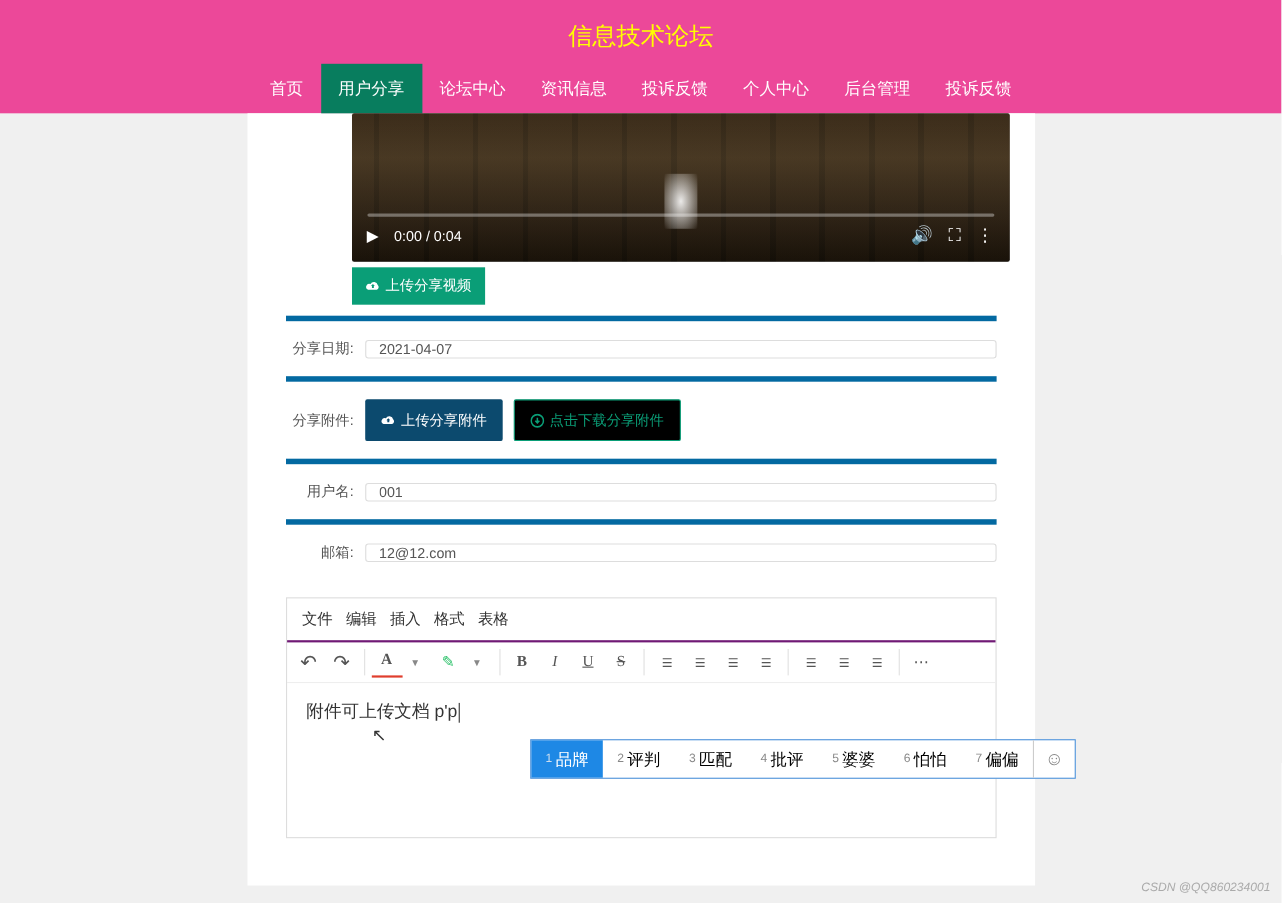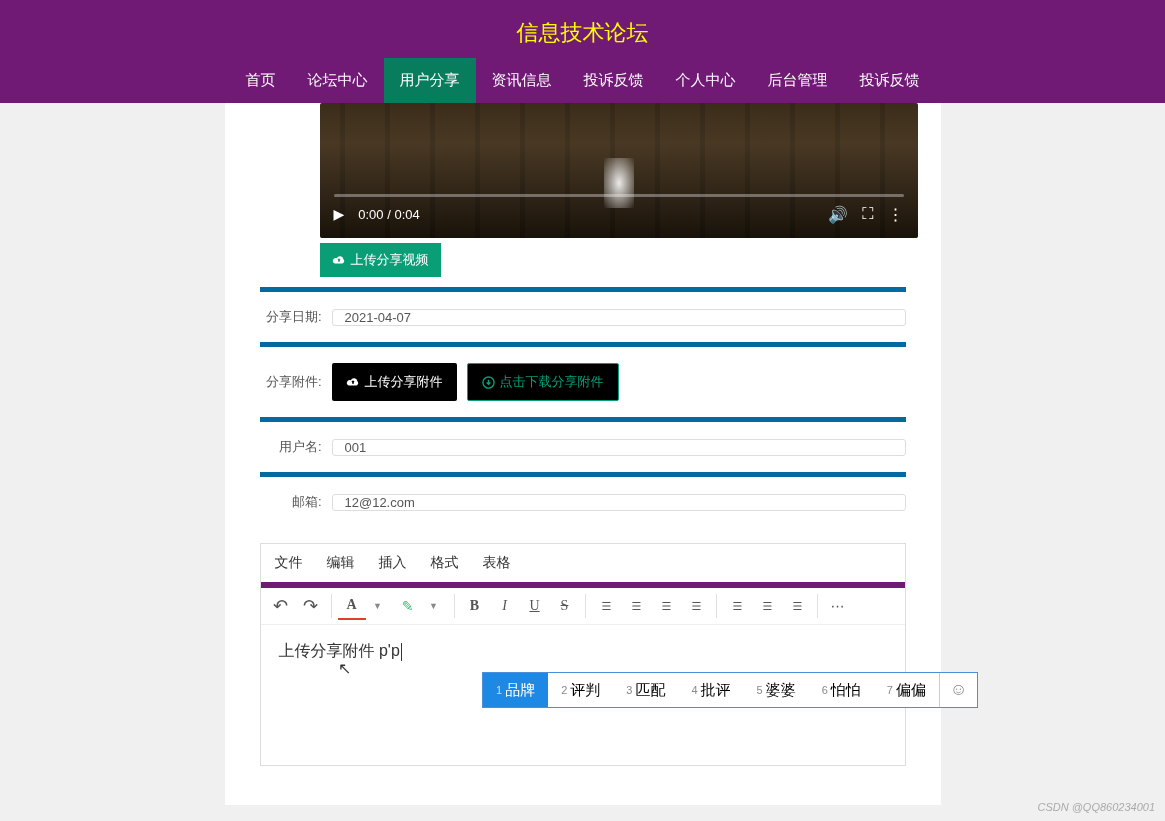--- a/index.html
+++ b/index.html
@@ -1,18 +1,18 @@
 <!DOCTYPE html>
 <html><head>
   <meta charset="utf-8">
   <style>
     * { margin: 0; padding: 0; box-sizing: border-box; }
     body { font-family: Arial, "Microsoft YaHei", sans-serif; background: #f0f0f0; width: 1165px; height: 821px; overflow: hidden; position: relative; }
     
-    .header { background: #701a75; width: 100%; }
+    .header { background: #ec4899; width: 100%; }
     .title-bar { text-align: center; padding: 18px 0 10px; }
     .site-title { color: #ffff00; font-size: 22px; font-weight: normal; }
     .nav-bar { display: flex; justify-content: center; }
     .nav-item { color: #fff; padding: 13px 16px; cursor: pointer; font-size: 15px; }
     .nav-item.active { background: #087d5e; }
     
     .content-panel { width: 716px; margin: 0 auto; background: #fff; padding: 0 35px; height: 702px; }
     
     .video-container { width: 598px; height: 135px; margin-left: 60px; background: linear-gradient(180deg, #2a2015 0%, #3a2f20 30%, #1a1510 70%, #000 100%); position: relative; border-radius: 2px; overflow: hidden; }
     .video-bg { position: absolute; inset: 0; background: 
@@ -27,25 +27,25 @@
     .video-spacer { flex: 1; }
     .video-icon { color: #fff; font-size: 16px; cursor: pointer; }
     
     .upload-video-btn { margin-left: 60px; margin-top: 5px; background: #0a9e77; color: #fff; border: none; padding: 8px 12px; font-size: 13px; cursor: pointer; display: inline-flex; align-items: center; gap: 5px; }
     
     .form-section { border-top: 5px solid #0369a1; padding: 16px 0; display: flex; align-items: center; }
     .form-section.first { margin-top: 10px; }
     .form-label { width: 62px; text-align: right; font-size: 13px; color: #555; margin-right: 10px; }
     .form-input { flex: 1; border: 1px solid #ddd; border-radius: 3px; padding: 0 12px; font-size: 13px; color: #555; }
     
-    .btn-green { background: #000000; color: #fff; border: none; padding: 10px 14px; font-size: 13px; cursor: pointer; display: inline-flex; align-items: center; gap: 5px; border-radius: 2px; }
+    .btn-green { background: #0c4a6e; color: #fff; border: none; padding: 10px 14px; font-size: 13px; cursor: pointer; display: inline-flex; align-items: center; gap: 5px; border-radius: 2px; }
     .btn-outline { background: #000000; color: #0a9e77; border: 1px solid #0a9e77; padding: 9px 14px; font-size: 13px; cursor: pointer; display: inline-flex; align-items: center; gap: 5px; margin-left: 10px; border-radius: 2px; }
     
     .editor { border: 1px solid #ddd; margin-top: 16px; margin-left: 0; }
-    .editor-menubar { display: flex; gap: 24px; padding: 10px 14px; border-bottom: 6px solid #701a75; }
+    .editor-menubar { display: flex; gap: 12px; padding: 10px 14px; border-bottom: 2px solid #701a75; }
     .menu-item { font-size: 14px; color: #333; cursor: pointer; }
     .editor-toolbar { display: flex; border-bottom: 1px solid #eee; padding: 4px 6px; gap: 2px; align-items: center; }
     .tool-btn { width: 28px; height: 28px; display: flex; align-items: center; justify-content: center; cursor: pointer; font-size: 14px; color: #555; font-family: Georgia, serif; }
     .tool-group-sep { width: 1px; height: 24px; background: #e0e0e0; margin: 0 4px; }
     .undo::before { content: "↶"; font-size: 18px; }
     .redo::before { content: "↷"; font-size: 18px; }
     .text-color { border-bottom: 2px solid #e03e2d; font-weight: bold; }
     .bg-color { position: relative; }
     .bg-color::before { content: "✎"; color: #2dc26b; }
     .bold { font-weight: bold; }
@@ -75,22 +75,22 @@
   </style>
 </head>
 <body>
 
 <div class="header">
   <div class="title-bar">
     <span class="site-title">信息技术论坛</span>
   </div>
   <div class="nav-bar">
     <div class="nav-item">首页</div>
+    <div class="nav-item active">用户分享</div>
     <div class="nav-item">论坛中心</div>
-    <div class="nav-item active">用户分享</div>
     <div class="nav-item">资讯信息</div>
     <div class="nav-item">投诉反馈</div>
     <div class="nav-item">个人中心</div>
     <div class="nav-item">后台管理</div>
     <div class="nav-item">投诉反馈</div>
   </div>
 </div>
 
 <div class="content-panel">
   <div class="video-container">
@@ -173,21 +173,21 @@
       <span class="tool-btn align-icon">☰</span>
       <span class="tool-btn align-icon">☰</span>
       <span class="tool-group-sep"></span>
       <span class="tool-btn align-icon">☰</span>
       <span class="tool-btn align-icon">☰</span>
       <span class="tool-btn align-icon">☰</span>
       <span class="tool-group-sep"></span>
       <span class="tool-btn">⋯</span>
     </div>
     <div class="editor-content">
-      <span class="editor-text">上传分享附件 p'p</span><span class="text-cursor"></span>
+      <span class="editor-text">附件可上传文档 p'p</span><span class="text-cursor"></span>
     </div>
   </div>
 </div>
 
 <div class="ime-panel">
   <div class="ime-item selected">
       <span class="ime-num">1</span>
       <span>品牌</span>
     </div>
   <div class="ime-item">

